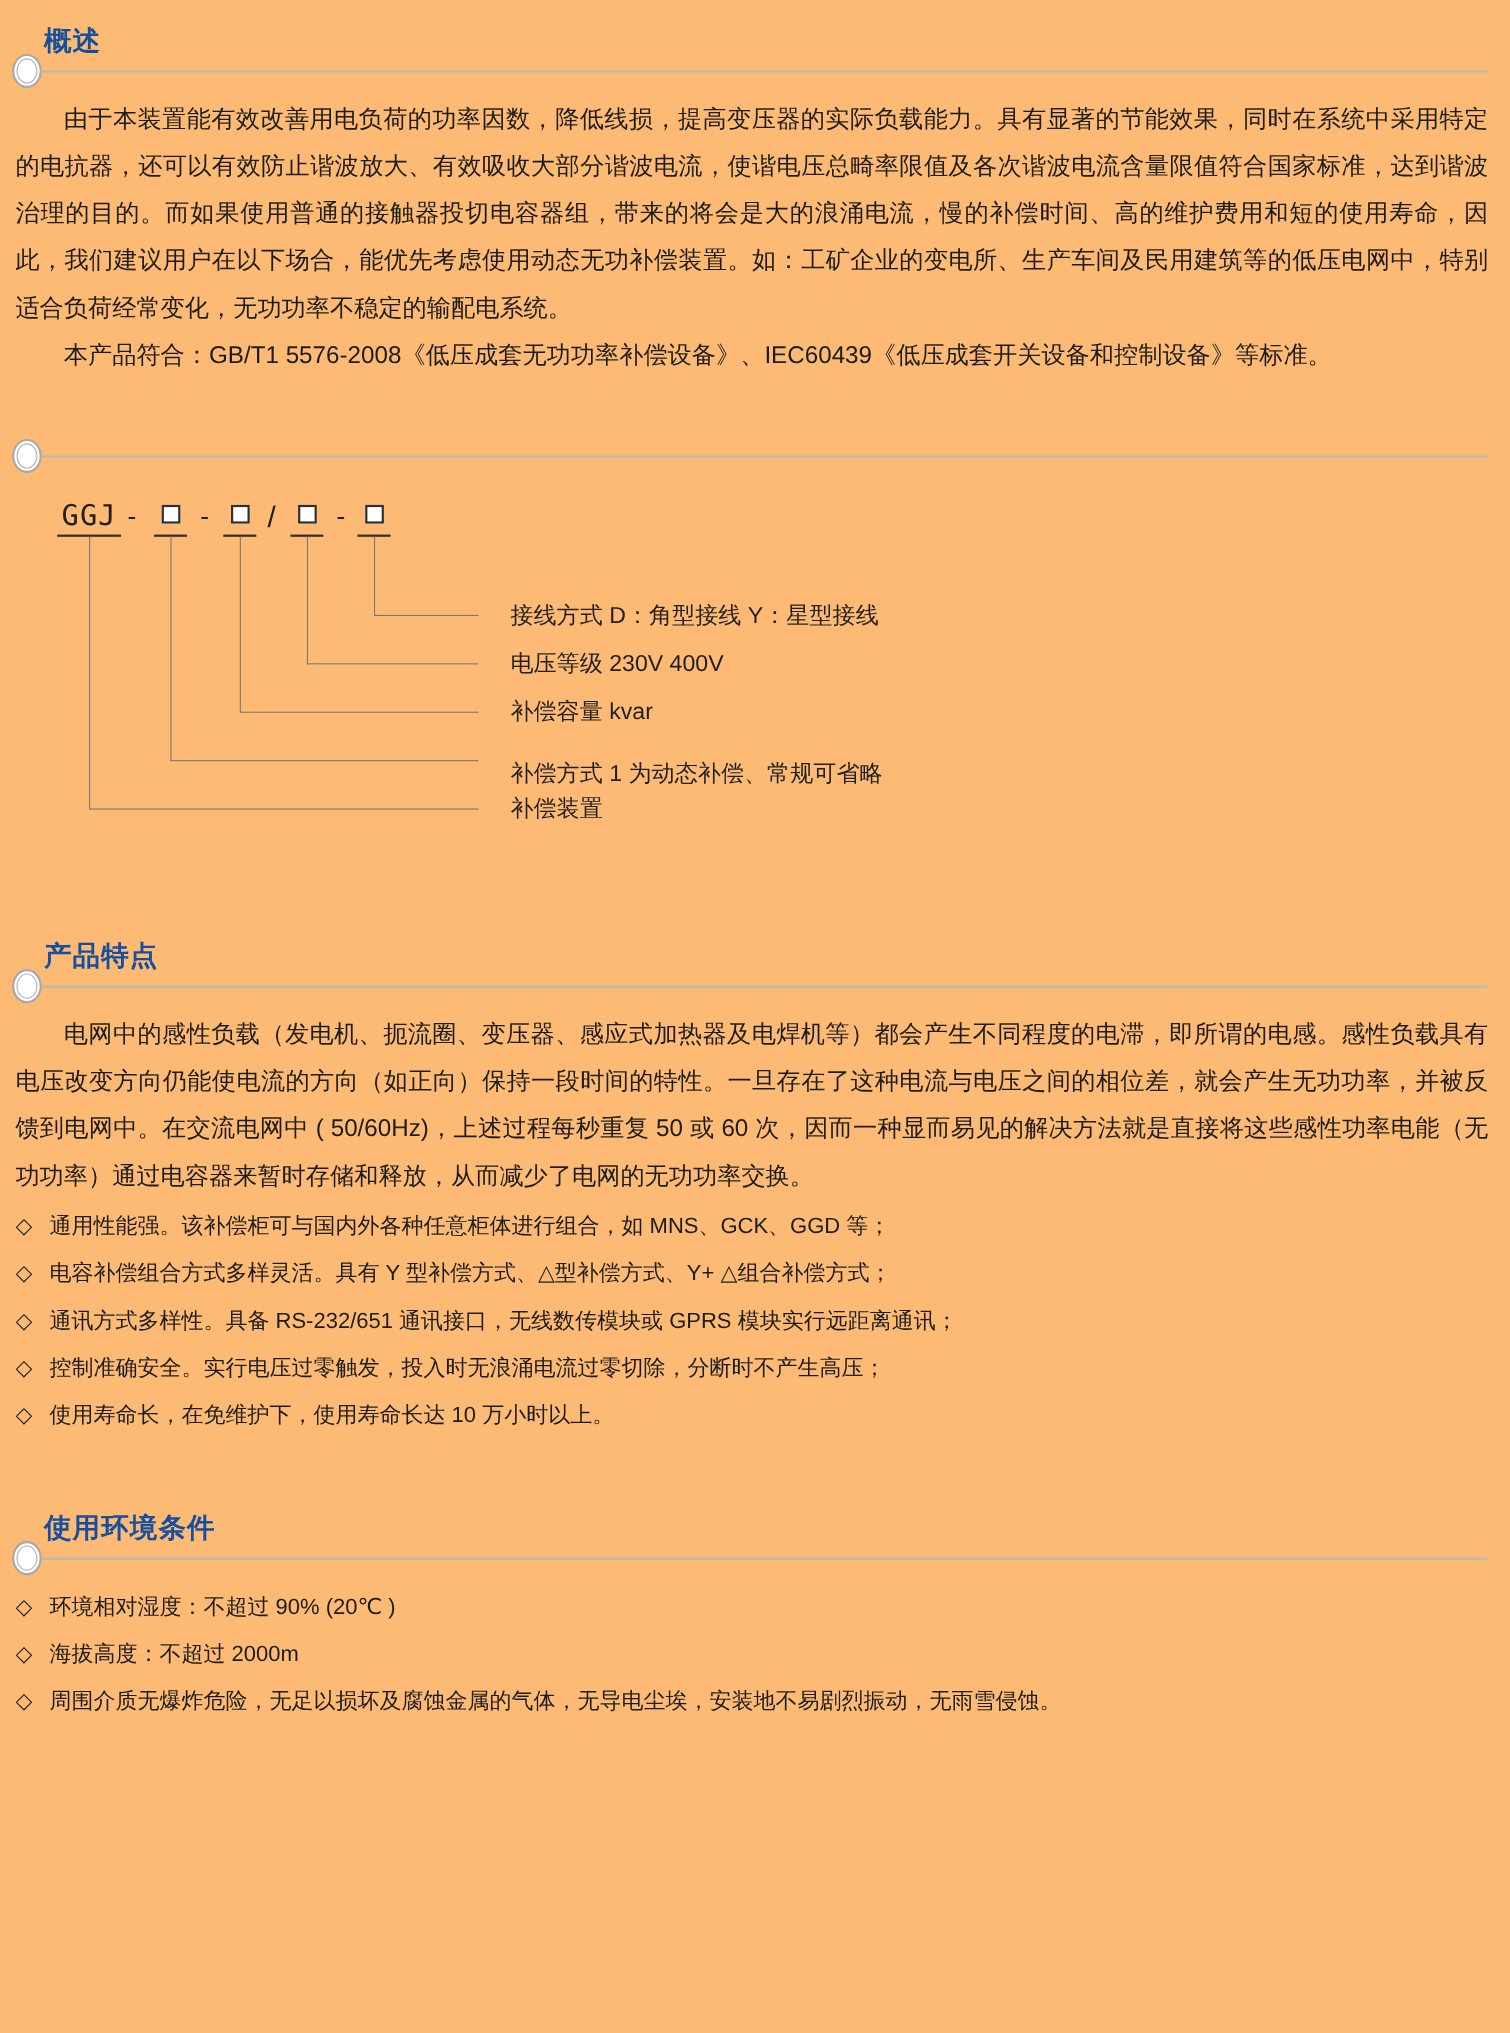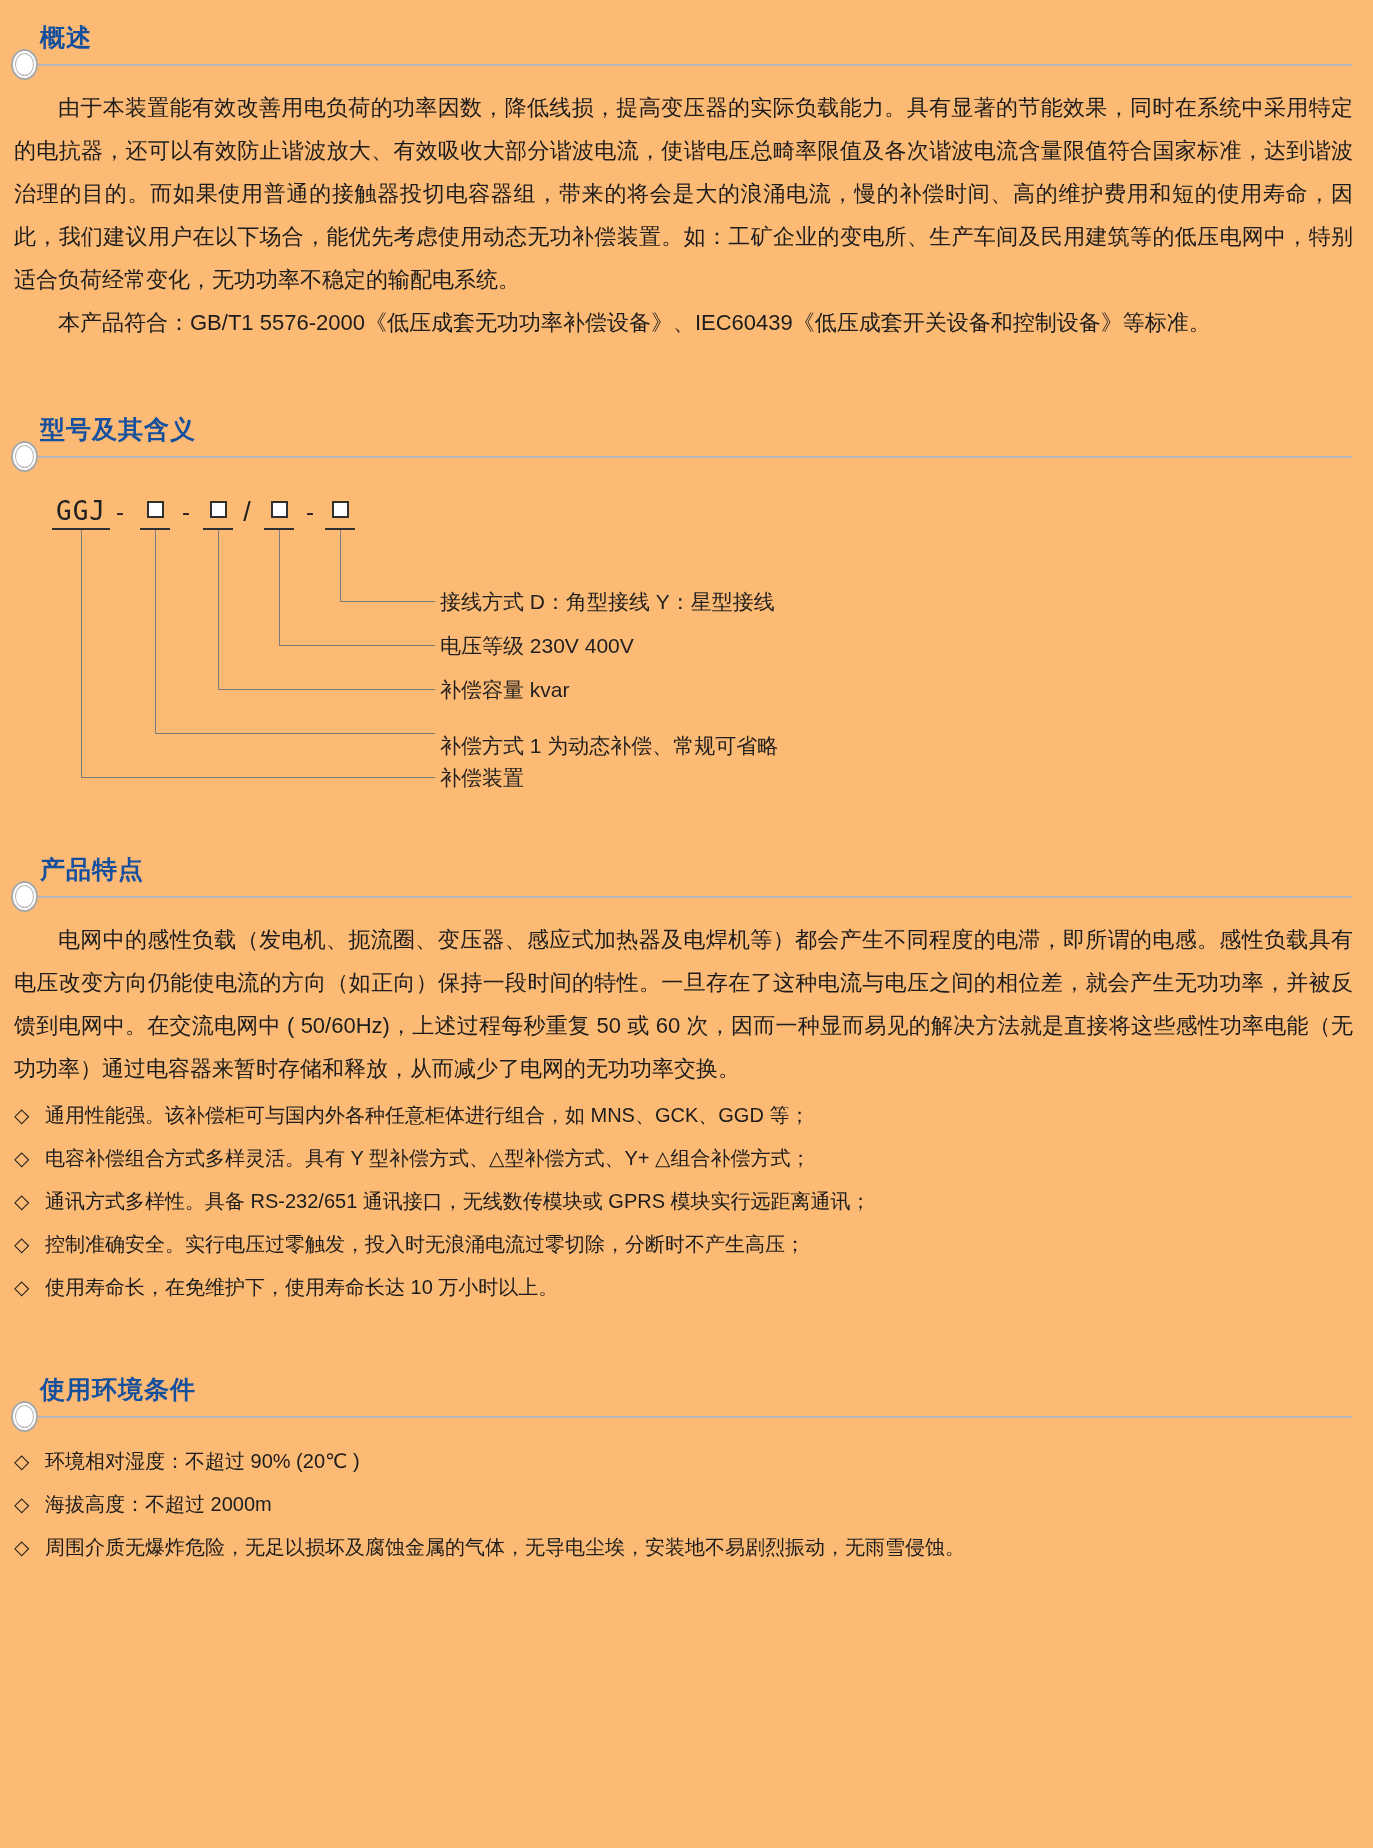--- a/index.html
+++ b/index.html
@@ -63,21 +63,21 @@
   .seg-b4{left:325px;width:30px;}
   .sq{display:block;width:17px;height:17px;border:2px solid #2f2f2f;background:#fff;margin-bottom:3px;}
 
   .conn{position:absolute;border-left:1px solid var(--line);border-bottom:1px solid var(--line);}
   .conn-prefix{left:81px; top:60px;width:354px;height:248px;}
   .conn-b1{left:155px;top:60px;width:280px;height:204px;}
   .conn-b2{left:218px;top:60px;width:217px;height:160px;}
   .conn-b3{left:279px;top:60px;width:156px;height:116px;}
   .conn-b4{left:340px;top:60px;width:95px; height:72px;}
 
-  .mlabel{position:absolute;left:440px;font-size:21px;line-height:30px;color:#1f1f1f;white-space:nowrap;text-align:right;}
+  .mlabel{position:absolute;left:464px;font-size:21px;line-height:30px;color:#1f1f1f;white-space:nowrap;text-align:right;}
   .lab-0{top:117px;}
   .lab-1{top:161px;}
   .lab-2{top:205px;}
   .lab-3{top:249px;margin-top:12px;}
   .lab-4{top:293px;}
 
   
   #sec-overview{top:22px;}
   #sec-model{top:414px;}
   #sec-features{top:854px;}
@@ -87,25 +87,24 @@
 <body>
 
 <div class="page">
 
   <section class="section" id="sec-overview">
     <h2 class="sec-title">概述</h2>
     <div class="rule-row">
       <span class="ring"></span>
     </div>
     <p class="body-text indent">由于本装置能有效改善用电负荷的功率因数，降低线损，提高变压器的实际负载能力。具有显著的节能效果，同时在系统中采用特定的电抗器，还可以有效防止谐波放大、有效吸收大部分谐波电流，使谐电压总畸率限值及各次谐波电流含量限值符合国家标准，达到谐波治理的目的。而如果使用普通的接触器投切电容器组，带来的将会是大的浪涌电流，慢的补偿时间、高的维护费用和短的使用寿命，因此，我们建议用户在以下场合，能优先考虑使用动态无功补偿装置。如：工矿企业的变电所、生产车间及民用建筑等的低压电网中，特别适合负荷经常变化，无功功率不稳定的输配电系统。</p>
-    <p class="body-text indent p-tight">本产品符合：GB/T1 5576-2000《低压成套无功功率补偿设备》、IEC60439《低压成套开关设备和控制设备》等标准。</p>
+    <p class="body-text indent p-tight">本产品符合：GB/T1 5576-2008《低压成套无功功率补偿设备》、IEC60439《低压成套开关设备和控制设备》等标准。</p>
   </section>
 
   <section class="section" id="sec-model">
-    <h2 class="sec-title">型号及其含义</h2>
     <div class="rule-row">
       <span class="ring"></span>
     </div>
 
     <div class="model-diagram">
       <div class="formula">
         <span class="seg seg-prefix">GGJ</span>
         <span class="sep sep-1">-</span>
         <span class="seg seg-b1">
             <i class="sq"></i>

